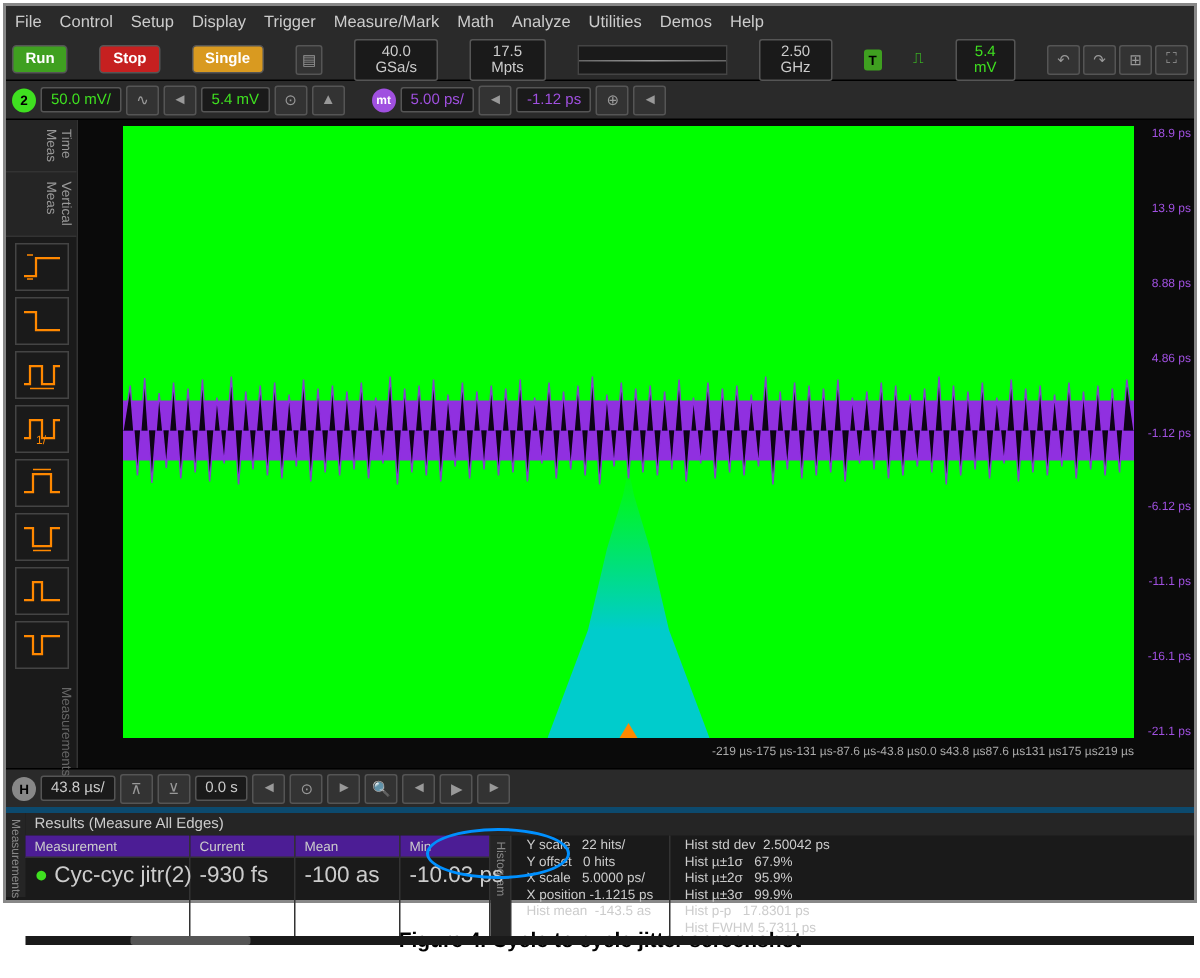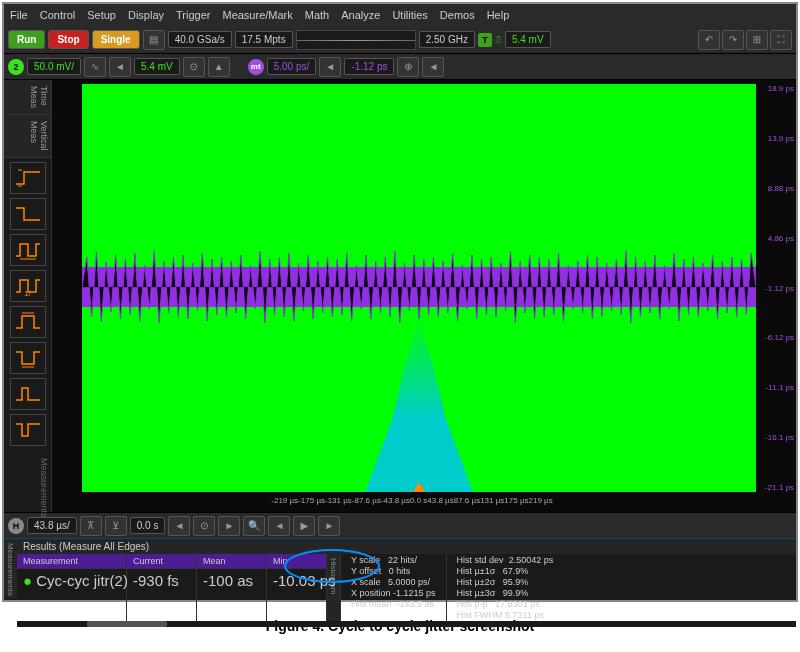--- a/index.html
+++ b/index.html
@@ -6,26 +6,26 @@
 body { background: #fff; width: 800px; height: 652px; overflow: hidden; }
 .app { width: 796px; height: 600px; background: #1a1a1a; border: 2px solid #888; position: relative; margin: 2px; }
 .menubar { height: 22px; background: #2a2a2a; display: flex; align-items: center; padding: 0 6px; color: #ccc; font-size: 11px; gap: 12px; }
 .menubar .right { margin-left: auto; display: flex; align-items: center; gap: 8px; }
 .datetime { text-align: right; font-size: 9px; line-height: 10px; }
 .keysight { color: #e84a3a; font-weight: bold; font-size: 11px; }
 .keysight-sub { color: #999; font-size: 6px; display: block; }
 .winbtns { display: flex; gap: 2px; }
 .winbtn { width: 20px; height: 16px; background: #444; border: 1px solid #666; display: flex; align-items: center; justify-content: center; color: #ccc; font-size: 10px; }
 .winbtn.close { background: #c62020; color: #fff; font-weight: bold; }
-.toolbar1 { height: 28px; background: #2a2a2a; display: flex; align-items: center; padding: 0 4px; gap: 3px; border-bottom: 1px solid #000; }
+.toolbar1 { height: 28px; background: #2a2a2a; display: flex; align-items: center; padding: 0 4px; gap: 21px; border-bottom: 1px solid #000; }
 .btn { padding: 3px 8px; border: 1px solid #555; border-radius: 3px; font-size: 10px; font-weight: bold; color: #fff; cursor: pointer; }
 .btn.run { background: #3fa020; }
 .btn.stop { background: #c62020; }
 .btn.single { background: #d99a20; }
-.field { background: #1a1a1a; border: 1px solid #555; padding: 2px 6px; font-size: 10px; color: #ccc; border-radius: 2px; }
+.field { background: #1a1a1a; border: 1px solid #555; padding: 2px 6px; font-size: 10px; color: #ccc; border-radius: 2px; text-align: center; }
 .field.green { color: #3fe020; }
 .iconbtn { width: 22px; height: 20px; background: #333; border: 1px solid #555; color: #999; font-size: 10px; display: flex; align-items: center; justify-content: center; border-radius: 2px; cursor: pointer; }
 .waveform-mini { width: 120px; height: 20px; background: #1a1a1a; border: 1px solid #444; position: relative; overflow: hidden; }
 .waveform-mini::before { content: ""; position: absolute; top: 50%; left: 0; right: 0; height: 1px; background: linear-gradient(90deg, #666, #999, #666); }
 .toolbar2 { height: 26px; background: #2a2a2a; display: flex; align-items: center; padding: 0 4px; gap: 3px; border-bottom: 1px solid #000; }
 .chbadge { width: 16px; height: 16px; border-radius: 50%; font-size: 9px; font-weight: bold; display: flex; align-items: center; justify-content: center; }
 .chbadge.ch2 { background: #3fe020; color: #000; }
 .chbadge.mt { background: #a050e0; color: #fff; font-size: 8px; }
 .main-area { display: flex; height: 432px; }
 .left-tools { width: 48px; background: #1a1a1a; border-right: 1px solid #333; display: flex; flex-direction: column; }
@@ -35,26 +35,26 @@
 .tool-icon { width: 36px; height: 32px; border: 1px solid #444; display: flex; align-items: center; justify-content: center; cursor: pointer; }
 .tool-icon svg { width: 28px; height: 24px; }
 .meas-tab { writing-mode: vertical-rl; font-size: 9px; color: #666; padding: 8px 2px; }
 .plot-area { flex: 1; background: #0a0a0a; position: relative; }
 .plot-canvas { position: absolute; left: 30px; top: 4px; right: 40px; bottom: 20px; background: #00ff00; overflow: hidden; }
 .histogram { position: absolute; bottom: 0; left: 50%; transform: translateX(-50%); width: 180px; height: 180px; background: linear-gradient(to top, #00cccc 0%, #00cccc 40%, transparent 100%); clip-path: polygon(20% 100%, 35% 60%, 42% 30%, 48% 10%, 50% 0%, 52% 10%, 58% 30%, 65% 60%, 80% 100%); }
 .jitter-band { position: absolute; top: 40%; left: 0; right: 0; height: 80px; }
 .jitter-band svg { width: 100%; height: 100%; }
 .yaxis { position: absolute; right: 2px; top: 4px; bottom: 20px; width: 36px; display: flex; flex-direction: column; justify-content: space-between; }
 .yaxis span { color: #a050e0; font-size: 8px; text-align: right; }
-.xaxis { position: absolute; left: 16px; right: 40px; bottom: 2px; height: 14px; display: flex; justify-content: center; }
+.xaxis { position: absolute; left: 16px; right: 40px; bottom: 2px; height: 14px; display: flex; justify-content: flex-end; }
 .xaxis span { color: #aaa; font-size: 8px; }
 .marker-tri { position: absolute; bottom: 0; left: 50%; transform: translateX(-50%); width: 0; height: 0; border-left: 6px solid transparent; border-right: 6px solid transparent; border-bottom: 10px solid #ff8800; }
 .toolbar3 { height: 26px; background: #2a2a2a; display: flex; align-items: center; padding: 0 4px; gap: 3px; border-top: 1px solid #000; }
 .chbadge.h { background: #888; color: #000; }
-.results { height: 60px; background: #1a1a1a; border-top: 1px solid #0c4a6e; display: flex; position: relative; }
+.results { height: 60px; background: #1a1a1a; border-top: 4px solid #0c4a6e; display: flex; position: relative; }
 .results-tab { writing-mode: vertical-rl; font-size: 8px; color: #888; padding: 4px 2px; background: #252525; }
 .results-main { flex: 1; display: flex; flex-direction: column; }
 .results-header { font-size: 10px; color: #ccc; padding: 2px 6px; background: #252525; }
 .results-table { flex: 1; display: flex; font-size: 9px; color: #ccc; }
 .results-col { border-right: 1px solid #333; padding: 0; display: flex; flex-direction: column; }
 .results-col .hdr { background: #4c1d95; padding: 2px 6px; border-bottom: 1px solid #333; font-size: 9px; }
 .results-col .val { padding: 3px 6px; font-size: 15px; white-space: nowrap; }
 .circle-highlight { position: absolute; border: 2px solid #0090ff; border-radius: 50%; width: 96px; height: 34px; pointer-events: none; }
 .hist-tab { writing-mode: vertical-rl; font-size: 8px; color: #888; padding: 4px 2px; background: #252525; }
 .stats-panel { display: flex; font-size: 9px; color: #ccc; }

